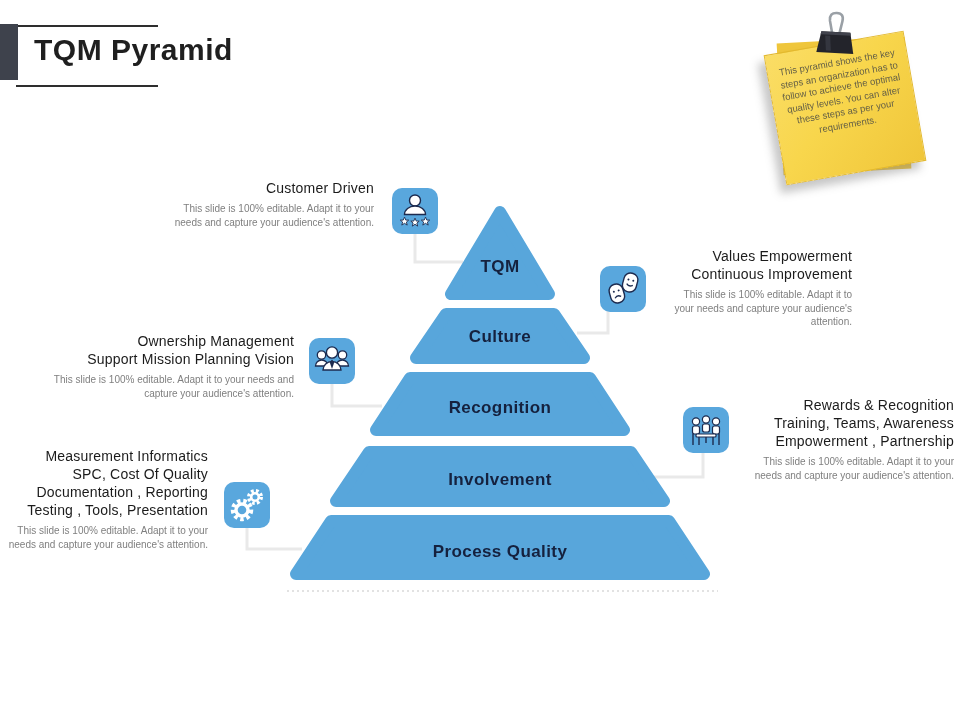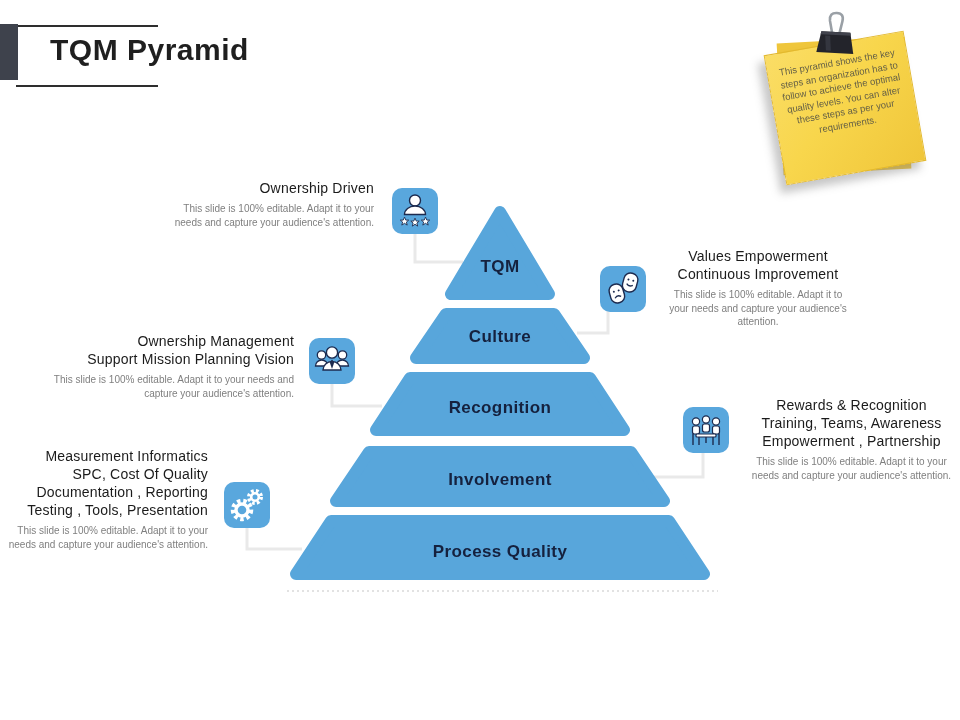--- a/index.html
+++ b/index.html
@@ -4,21 +4,21 @@
 <style>
   html,body{margin:0;padding:0;}
   body{width:960px;height:720px;background:#ffffff;overflow:hidden;
        font-family:"Liberation Sans",sans-serif;position:relative;}
   .abs{position:absolute;}
 
   
   .title-bar{left:0;top:24px;width:18px;height:56px;background:#3E424C;z-index:2;}
   .title-box{left:16px;top:25px;width:142px;height:58px;background:#fff;
              border-top:2px solid #2e2e2e;border-bottom:2px solid #2e2e2e;z-index:1;}
-  .page-title{left:50px;top:33px;font-size:30px;font-weight:bold;color:#1f1f1f;
+  .page-title{left:34px;top:33px;font-size:30px;font-weight:bold;color:#1f1f1f;
               letter-spacing:0.5px;z-index:3;white-space:nowrap;}
 
   
   .note-wrap{left:766px;top:18px;width:175px;height:175px;z-index:2;}
   .note-back{position:absolute;left:14px;top:22px;width:128px;height:132px;
              background:#EFC63B;transform:rotate(-3deg);}
   .note-front{position:absolute;left:8px;top:24px;width:140px;height:130px;
               background:linear-gradient(135deg,#FADD66 0%,#F8D64C 45%,#F0C63A 100%);
               border:1px solid #E3B92E;transform:rotate(-10deg);
               box-shadow:-7px 7px 9px rgba(130,130,130,.45);}
@@ -36,21 +36,21 @@
   
   .pyr-label{width:300px;left:350px;text-align:center;z-index:4;
              font-size:17px;font-weight:bold;color:#15213E;letter-spacing:0.4px;}
 
   
   .callout{z-index:4;}
   .callout .heading{font-size:14px;line-height:18px;color:#1b1b1b;
                     white-space:pre-line;letter-spacing:0.2px;}
   .callout .body{margin-top:5px;font-size:10px;line-height:13.5px;color:#7F7F7F;}
   .align-r{text-align:right;}
-  .align-l{text-align:center;}
+  .align-l{text-align:right;}
 </style>
 </head>
 <body>
 
 <div class="abs title-box"></div>
 <div class="abs title-bar"></div>
 <div class="abs page-title">TQM Pyramid</div>
 
 <div class="abs note-wrap">
   <div class="note-back"></div>
@@ -152,21 +152,21 @@
 <div class="abs icon-sq" style="left:224px;top:482px">
   <svg width="46" height="46" viewBox="0 0 46 46">
     <circle cx="18" cy="28" r="9" fill="none" stroke="#fff" stroke-width="4.5" stroke-dasharray="3.4 2.8"></circle>
     <circle cx="18" cy="28" r="6" fill="none" stroke="#fff" stroke-width="3.4"></circle>
     <circle cx="31" cy="15" r="6.2" fill="none" stroke="#fff" stroke-width="3.6" stroke-dasharray="2.7 2.2"></circle>
     <circle cx="31" cy="15" r="3.8" fill="none" stroke="#fff" stroke-width="2.6"></circle>
   </svg>
 </div>
 
 <div class="abs callout align-r" style="right:586px;top:179px;width:210px">
-  <div class="heading">Ownership Driven</div>
+  <div class="heading">Customer Driven</div>
   <div class="body">This slide is 100% editable. Adapt it to your needs and capture your audience's attention.</div>
 </div>
 
 <div class="abs callout align-l" style="left:664px;top:247px;width:188px">
   <div class="heading">Values Empowerment
 Continuous Improvement</div>
   <div class="body">This slide is 100% editable. Adapt it to your needs and capture your audience's attention.</div>
 </div>
 
 <div class="abs callout align-r" style="right:666px;top:332px;width:250px">

